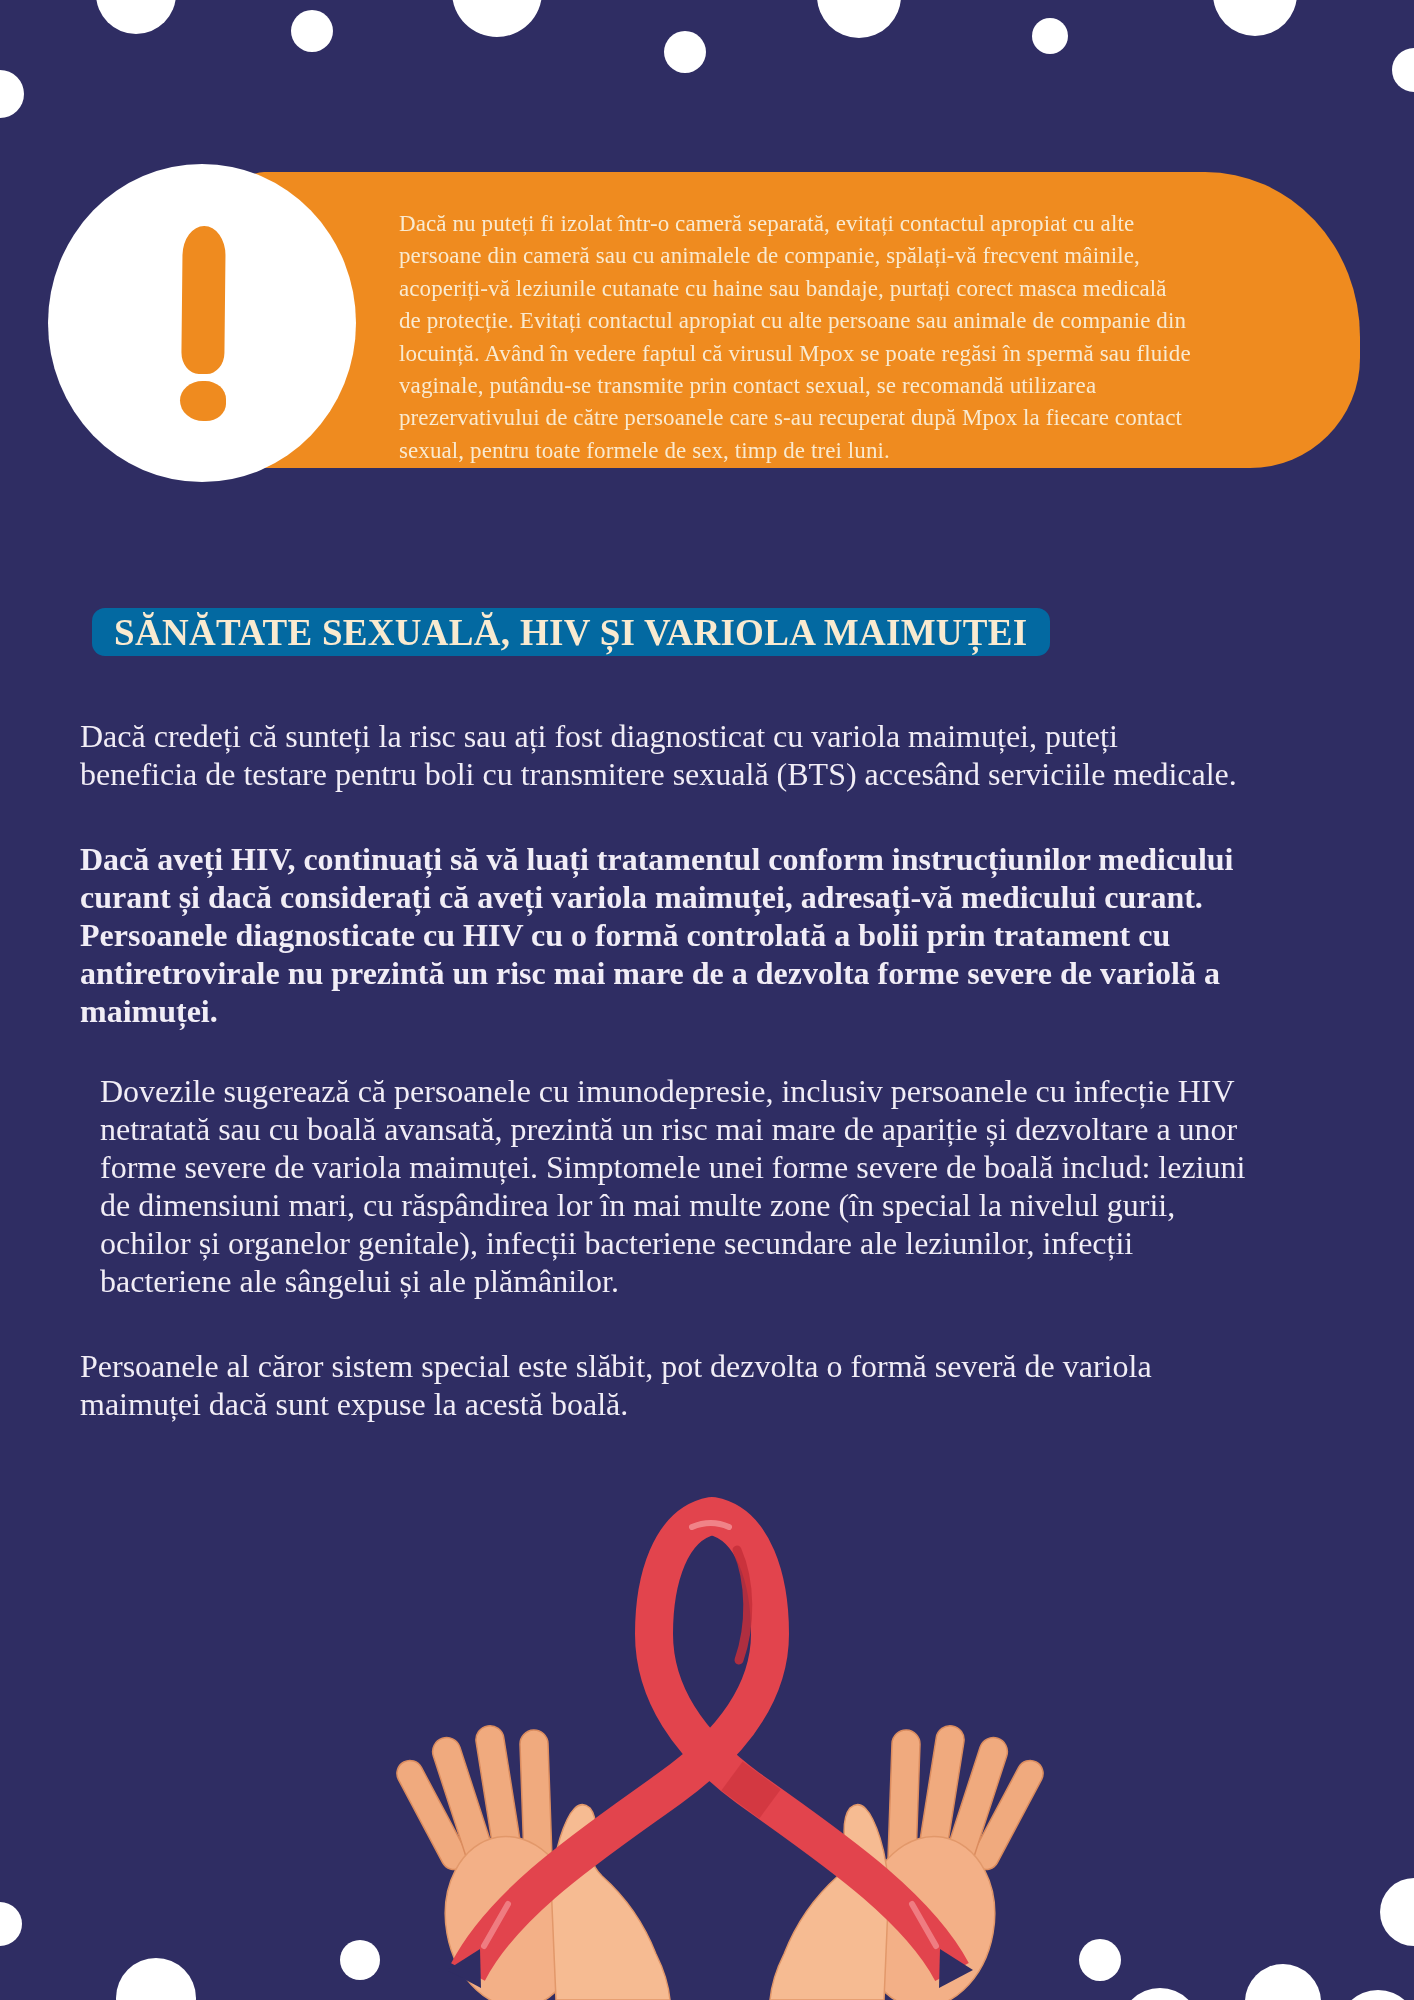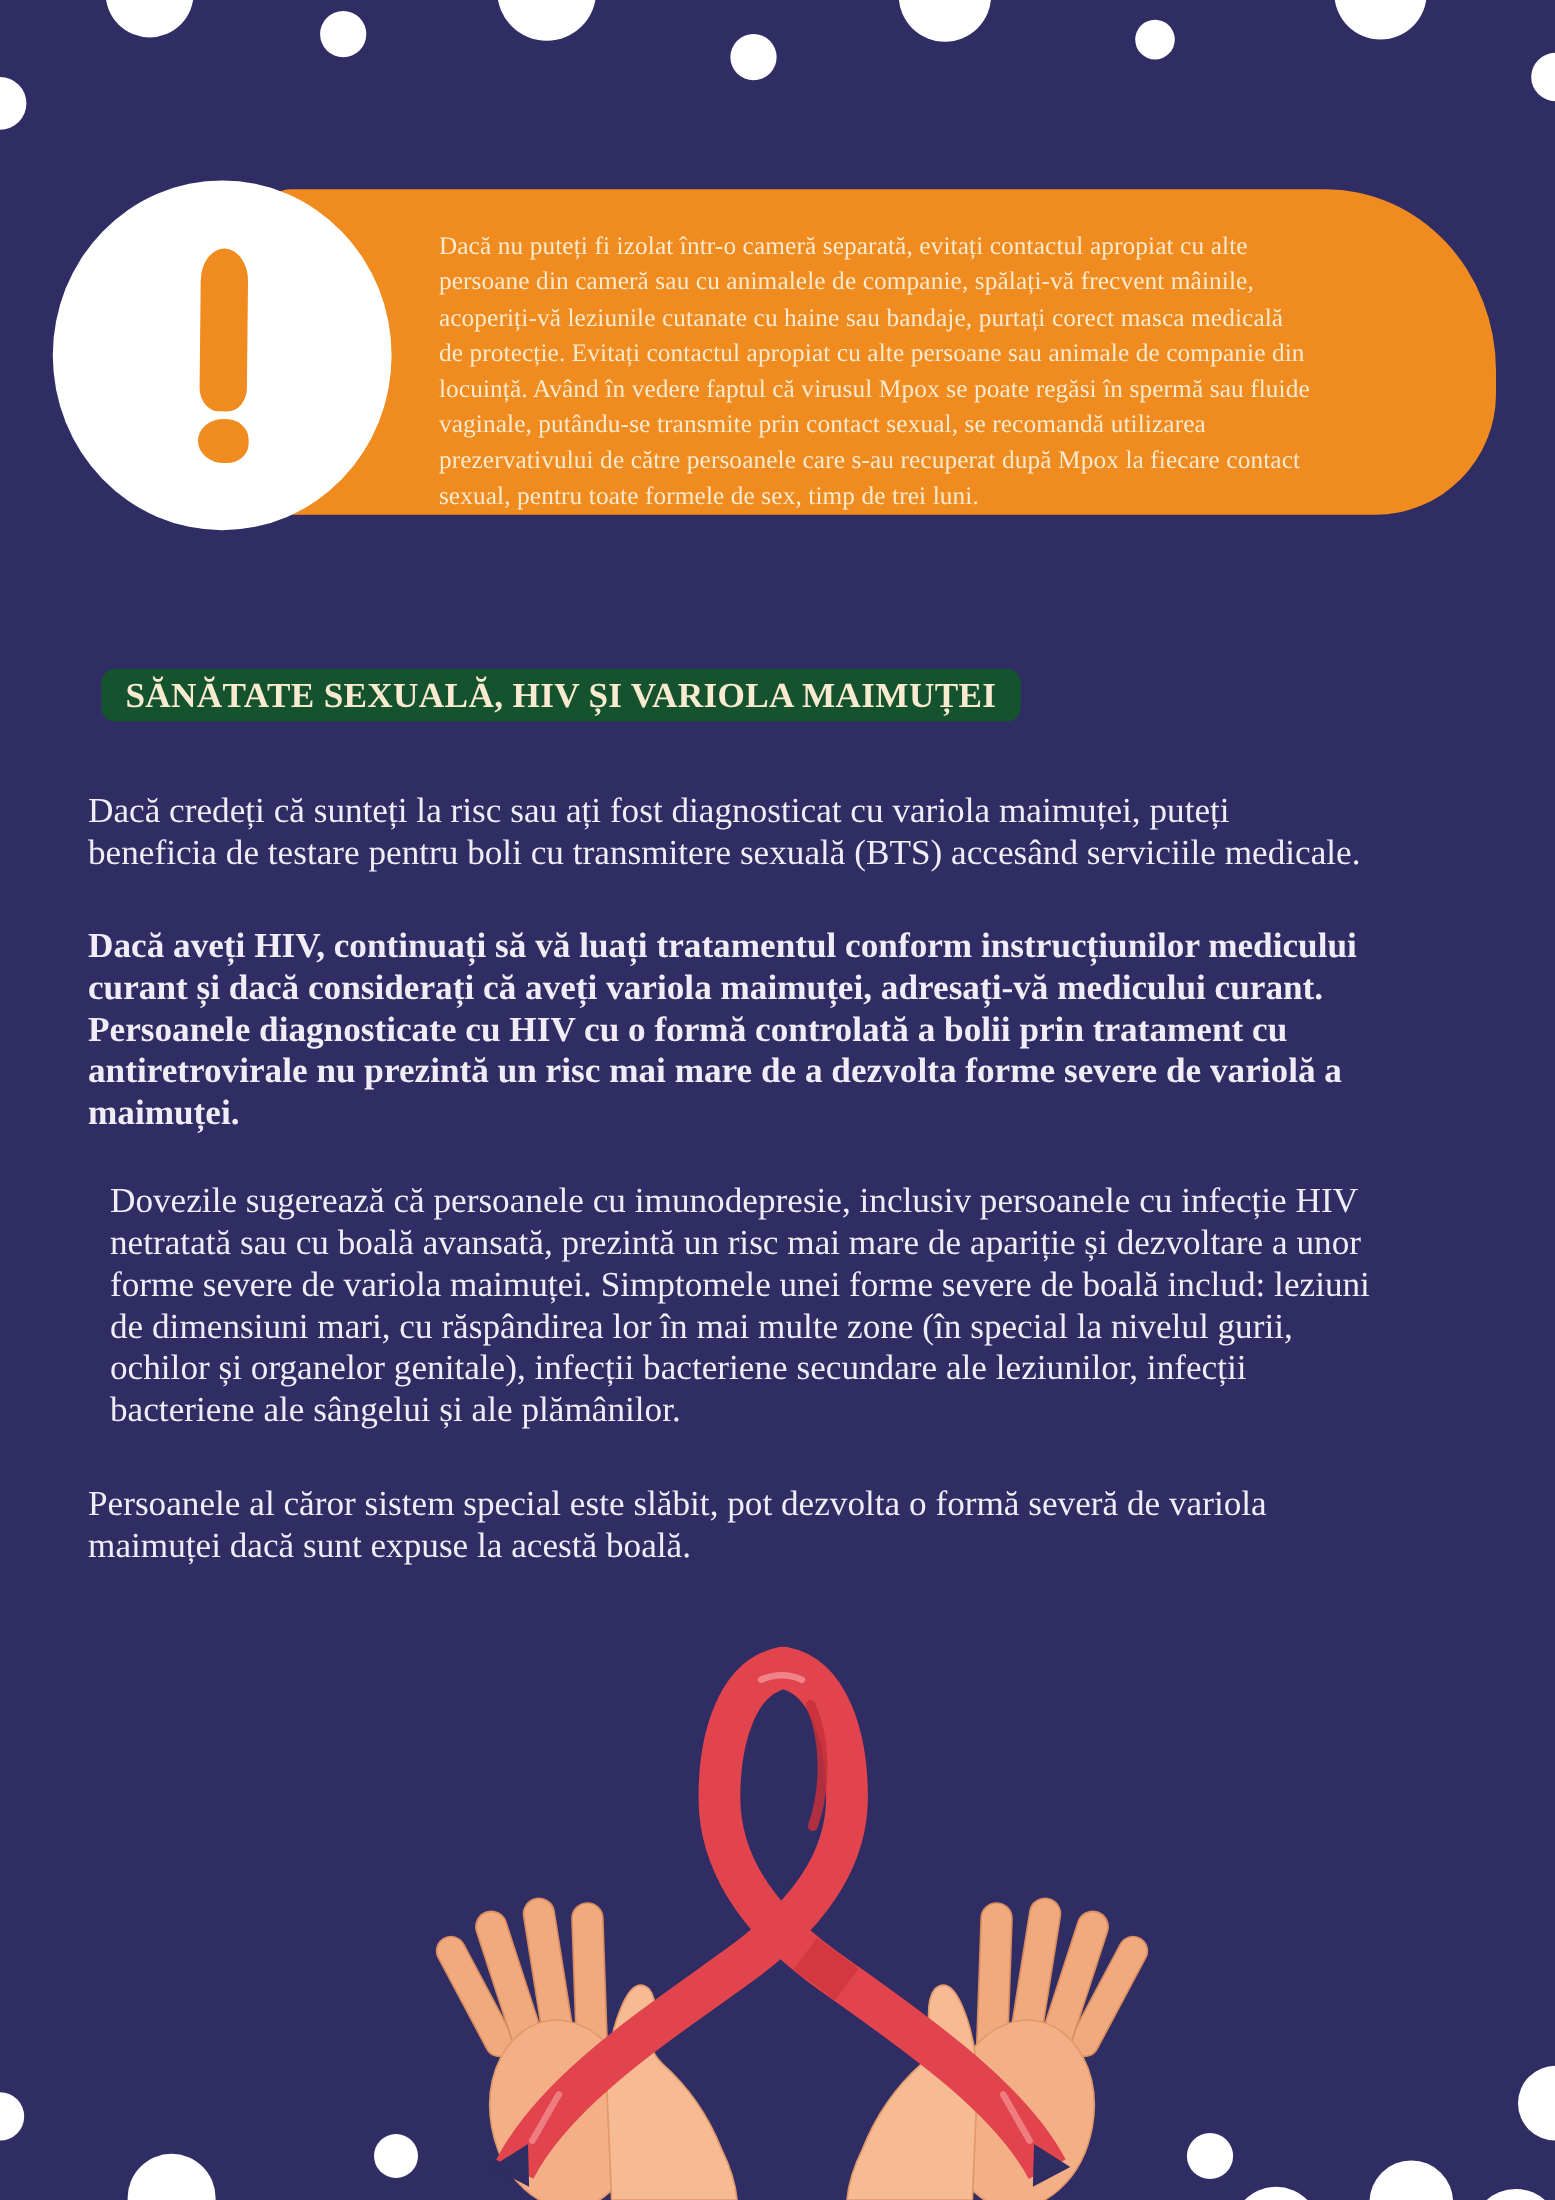--- a/index.html
+++ b/index.html
@@ -33,22 +33,22 @@
     border-radius:22px 22px 18px 18px / 30px 30px 22px 22px;
   }
   .excl-dot {
     position:absolute; left:132px; top:217px; width:46px; height:40px;
     background:#ef8b1f; border-radius:52% 48% 46% 54%;
   }
 
   
   .heading {
     position:absolute; left:92px; top:608px; height:48px; line-height:49px;
-    padding:0 22px; background:#14532d; border-radius:13px;
-    color:#f9ead0; font-weight:bold; font-size:32px; letter-spacing:.3px;
+    padding:0 22px; background:#0369a1; border-radius:13px;
+    color:#f9ead0; font-weight:bold; font-size:37px; letter-spacing:.3px;
     white-space:pre;
   }
 
   
   .para {
     position:absolute; left:80px;
     color:#f1edf6; font-size:32px; line-height:38px; white-space:pre;
   }
   .p1 { top:717px; } .p2 { top:840px;font-weight:bold; } .p3 { top:1072px;margin-left:20px; } .p4 { top:1347px; }
 

